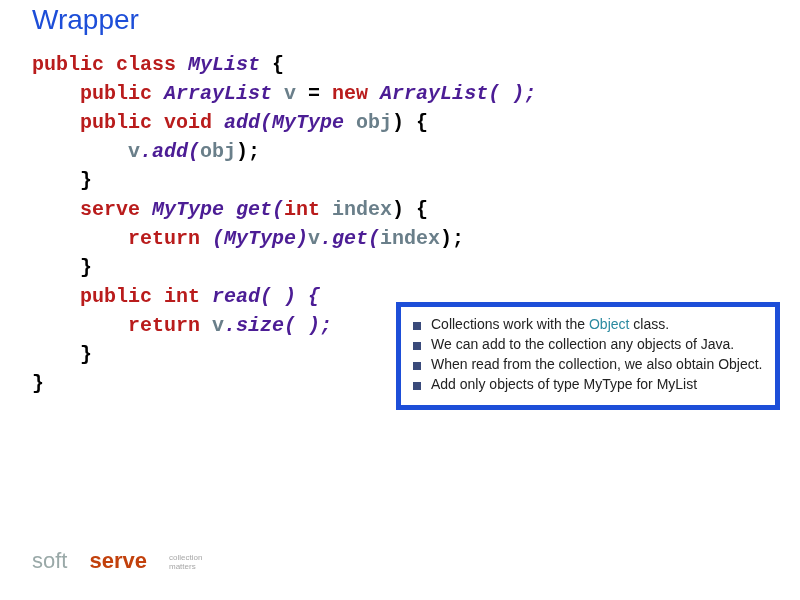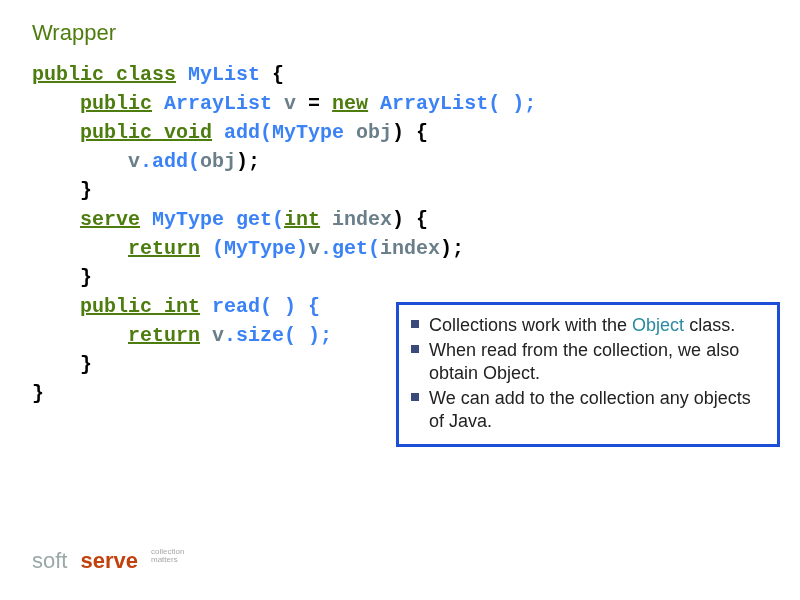--- a/index.html
+++ b/index.html
@@ -5,49 +5,49 @@
   * { margin: 0; padding: 0; box-sizing: border-box; }
   body {
     width: 800px;
     height: 600px;
     background: #fff;
     font-family: Verdana, Geneva, sans-serif;
     position: relative;
     overflow: hidden;
   }
   .slide-title {
-    color: #4d7c0f;
-    font-size: 22px;
+    color: #1d4ed8;
+    font-size: 28px;
     font-weight: normal;
-    padding: 20px 0 10px 32px;
+    padding: 4px 0 10px 32px;
     font-family: Verdana, Geneva, sans-serif;
   }
   .code-block {
     font-family: "Courier New", Courier, monospace;
     font-size: 20px;
     line-height: 1.45;
     padding: 4px 0 0 32px;
     font-weight: bold;
     color: #000;
     white-space: pre;
   }
-  .kw   { color: #4d7c0f; text-decoration: underline; }   
-  .id   { color: #3b82f6; }
+  .kw   { color: #b91c1c; }   
+  .id   { color: #4c1d95; font-style: italic; }
   .var  { color: #6a7f8a; }   
   .pun  { color: #000; font-weight: bold; }
 
   .callout {
     position: absolute;
     right: 20px;
     top: 302px;
     width: 384px;
-    border: 3px solid #1d4ed8;
+    border: 5px solid #1d4ed8;
     background: #fff;
     padding: 8px 10px 10px 10px;
-    font-size: 18px;
+    font-size: 14px;
     font-family: Verdana, Geneva, sans-serif;
     color: #222;
   }
   .callout ul { list-style: none; }
   .callout li {
     position: relative;
     padding: 1px 0 1px 20px;
     line-height: 1.28;
   }
   .callout li::before {
@@ -60,21 +60,22 @@
     background: #3a4a7a;
   }
   .obj-word { color: #2a8aa0; }
 
   .logo {
     position: absolute;
     left: 32px;
     bottom: 26px;
     font-family: Verdana, Geneva, sans-serif;
     display: flex;
-    gap: 13px;
+    align-items: flex-end;
+    gap: 22px;
   }
   .logo-soft { color: #9aa9a8; font-size: 22px; letter-spacing: 0; }
   .logo-serve { color: #c2410c; font-size: 22px; font-weight: bold; letter-spacing: 0; }
   .logo-tag { color: #a7a7a7; font-size: 8px; line-height: 1.05; padding-bottom: 3px; }
 </style>
 </head>
 <body>
 
 <div class="slide-title">Wrapper</div>
 
@@ -87,22 +88,23 @@
 <span>        <span class="kw">return</span><span class="id"> (MyType)</span><span class="var">v</span><span class="id">.get(</span><span class="var">index</span><span class="pun">);</span></span>
 <span>    <span class="pun">}</span></span>
 <span>    <span class="kw">public int</span><span class="id"> read( ) {</span></span>
 <span>        <span class="kw">return</span><span> </span><span class="var">v</span><span class="id">.size( );</span></span>
 <span>    <span class="pun">}</span></span>
 <span><span class="pun">}</span></span></div>
 
 <div class="callout">
   <ul>
     <li><span>Collections work with the </span><span class="obj-word">Object</span><span> class.</span></li>
+    <li><span>We can add to the collection any objects of Java.</span></li>
     <li><span>When read from the collection, we also obtain Object.</span></li>
-    <li><span>We can add to the collection any objects of Java.</span></li>
+    <li><span>Add only objects of type MyType for MyList</span></li>
   </ul>
 </div>
 
 <div class="logo">
   <span class="logo-soft">soft</span>
     <span class="logo-serve">serve</span>
   <span class="logo-tag"><span>collection</span><br><span>matters</span></span>
 </div>
 
 </body></html>

